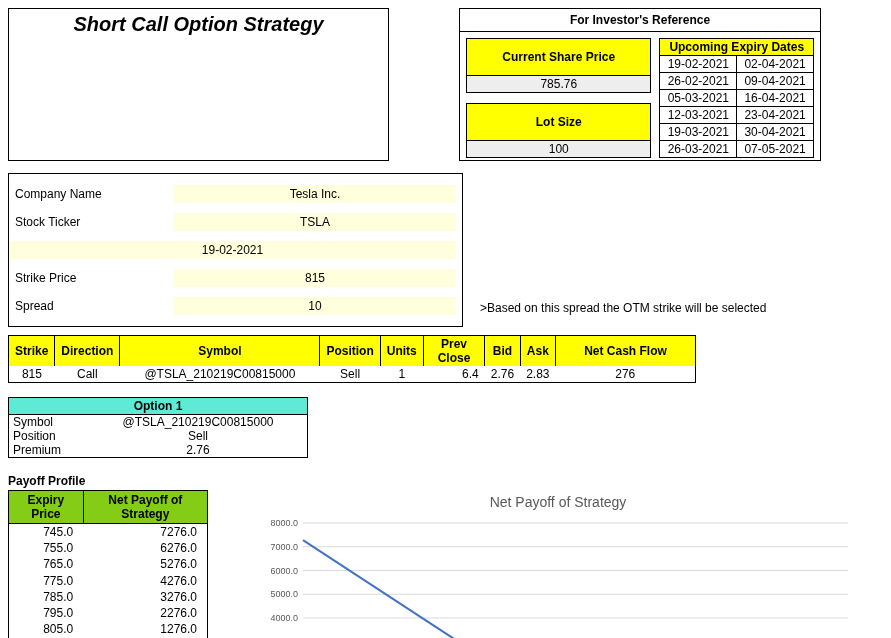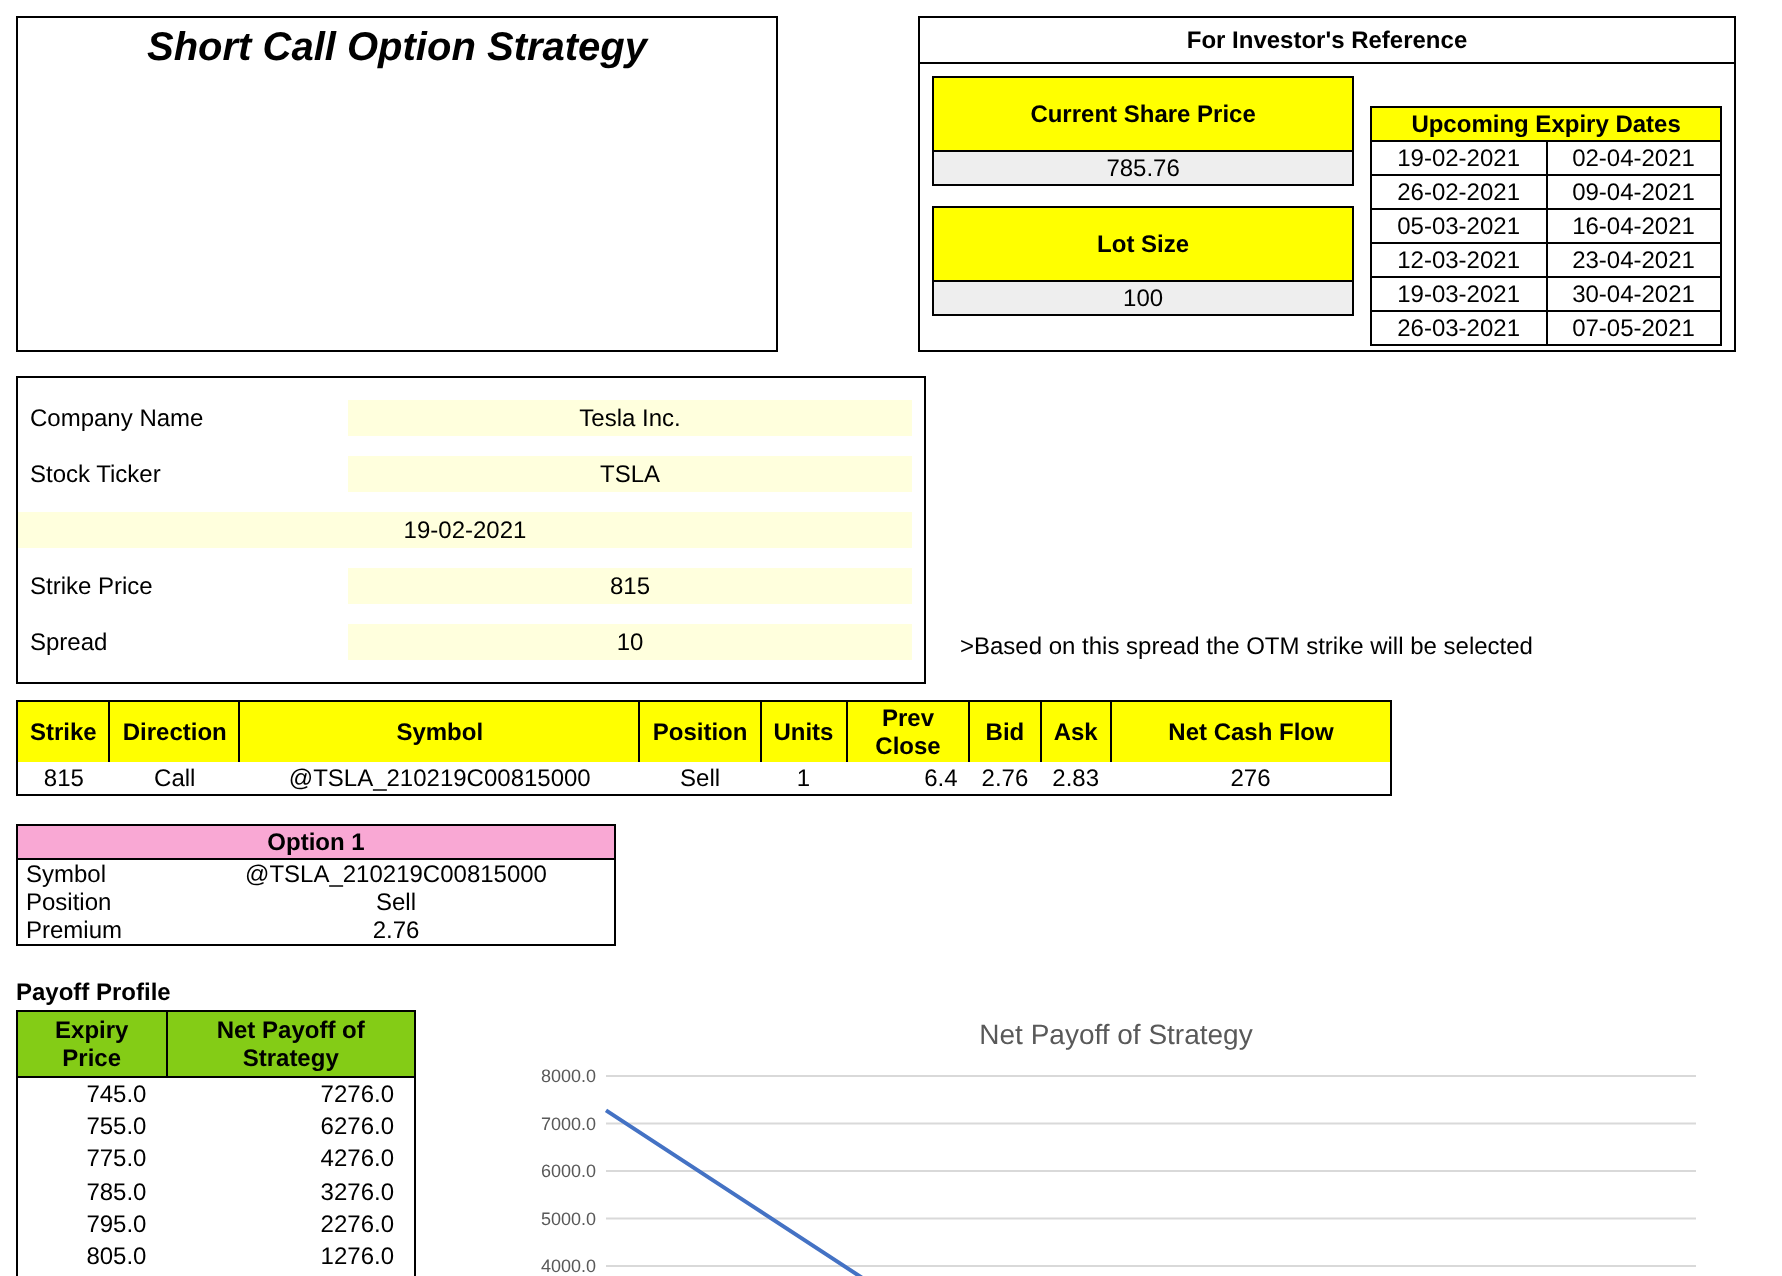--- a/index.html
+++ b/index.html
@@ -15,36 +15,36 @@
   .hdr-row { display: flex; gap: 70px; }
   .title-box {
     border: 1px solid #000;
     text-align: center;
     font-size: 20px;
     font-weight: bold;
     font-style: italic;
     padding: 4px 0;
     width: 381px;
   }
-  .ref-block { width: 409px; }
+  .ref-block { width: 362px; }
   .ref-title {
     border: 1px solid #000;
     border-bottom: none;
     text-align: center;
     font-weight: bold;
     padding: 4px 0;
   }
   .ref-body {
     border: 1px solid #000;
     display: flex;
     padding: 6px 6px 2px 6px;
     gap: 8px;
   }
   .ref-left { flex: 1.2; font-size: 12px; }
-  .ref-right { flex: 1; margin-top: 15px; }
+  .ref-right { flex: 1; }
   .yellow-hdr {
     background: #ffff00;
     border: 1px solid #000;
     text-align: center;
     font-weight: bold;
     padding: 11px 0;
   }
   .gray-cell {
     background: #eee;
     border: 1px solid #000;
@@ -100,21 +100,21 @@
   .main-tbl td {
     text-align: center;
     padding: 1px 6px;
   }
   .opt1-box {
     border: 1px solid #000;
     width: 300px;
     margin-top: 14px;
   }
   .opt1-title {
-    background: #f9a8d4;
+    background: #5eead4;
     font-weight: bold;
     text-align: center;
     border-bottom: 1px solid #000;
     padding: 1px 0;
   }
   .opt1-row { display: flex; }
   .opt1-label { width: 80px; padding-left: 4px; }
   .opt1-value { flex:1; text-align: center; }
   .payoff-title { font-weight: bold; margin-top: 16px; }
   .payoff-area { display: flex; gap: 50px; align-items: flex-start; margin-top: 2px;}
@@ -269,20 +269,24 @@
     </tr>
     </tbody>
       <tbody id="payoff-body">
         <tr>
           <td class="">745.0</td>
           <td class="">7276.0</td>
         </tr>
         <tr>
           <td class="">755.0</td>
           <td class="">6276.0</td>
+        </tr>
+        <tr>
+          <td class="">765.0</td>
+          <td class="">5276.0</td>
         </tr>
         <tr>
           <td class="">775.0</td>
           <td class="">4276.0</td>
         </tr>
         <tr>
           <td class="">785.0</td>
           <td class="">3276.0</td>
         </tr>
         <tr>

